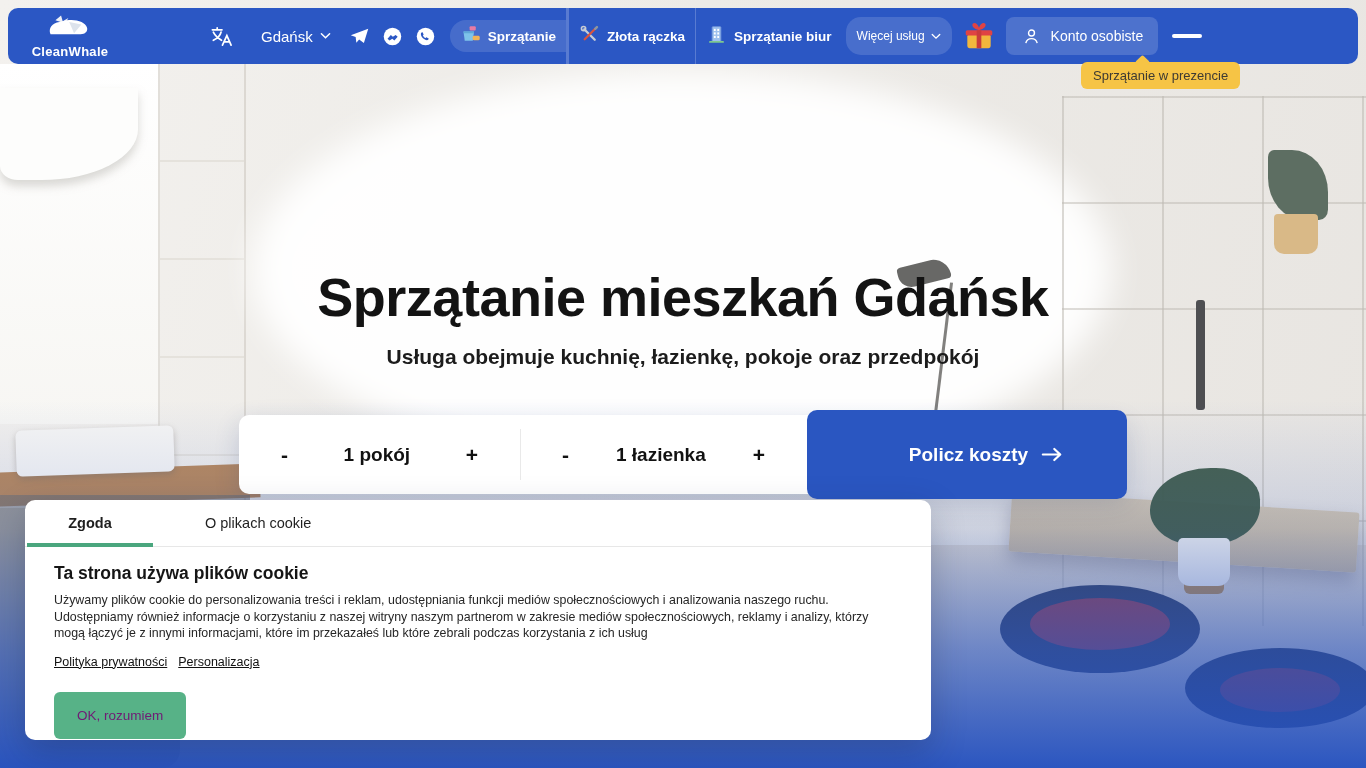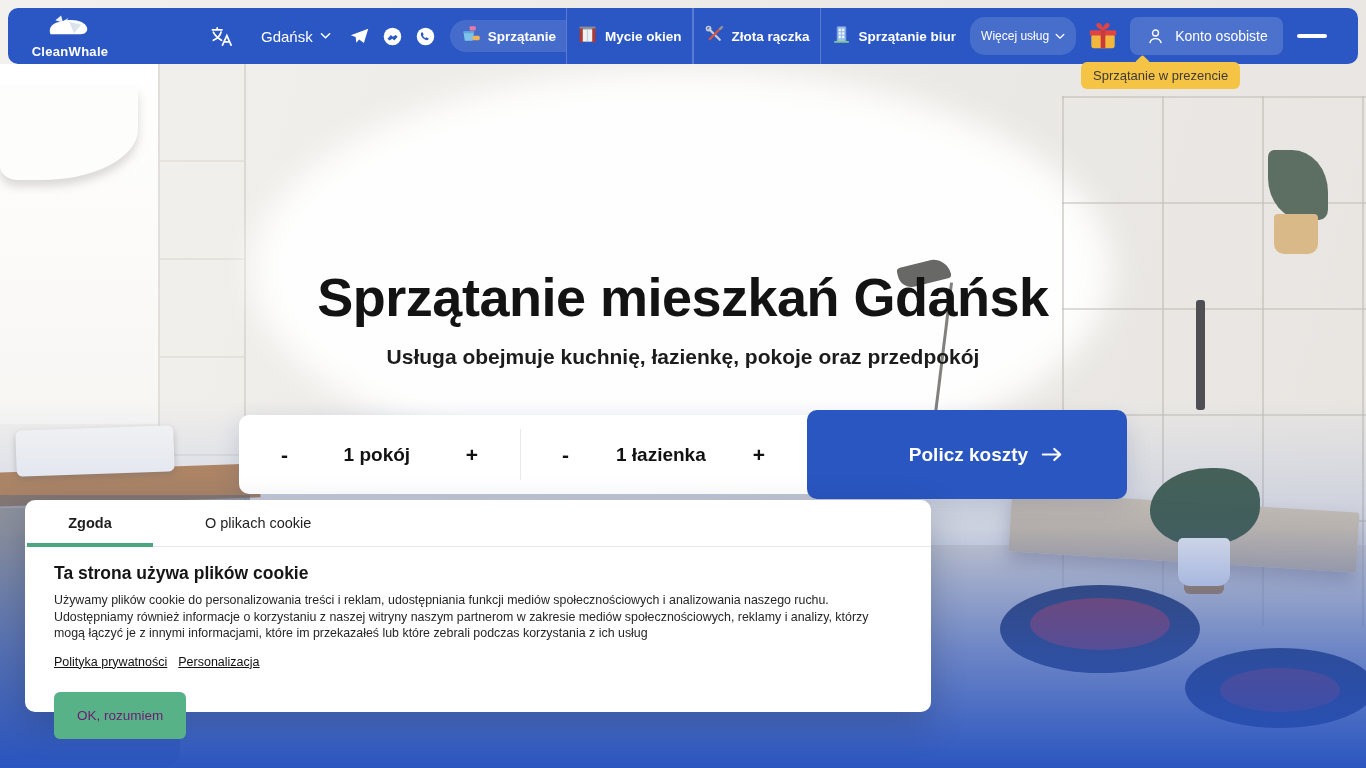--- a/index.html
+++ b/index.html
@@ -73,21 +73,21 @@
   .stepper { position:absolute; top:0; height:79px; display:flex; align-items:center; justify-content:space-between; padding:0 42px; }
   .stepper.rooms { left:0; width:281px; }
   .stepper.baths { left:281px; width:287px; }
   .calc-vdivider { position:absolute; left:281px; top:14px; width:1px; height:51px; background:#e9e9e9; }
   .step-btn { font-size:21px; font-weight:bold; color:#111; cursor:pointer; background:none; border:none; line-height:1; font-family:inherit; }
   .step-value { font-size:19px; font-weight:bold; color:#111; }
   .calc-submit { position:absolute; left:568px; top:-5px; width:320px; height:89px; background:#2a56c1; border:none; border-radius:10px;
       display:flex; align-items:center; justify-content:center; gap:13px; color:#fff; font-size:19px; font-weight:bold; cursor:pointer; font-family:inherit;padding-left:38px; }
 
   
-  .cookie { position:absolute; left:25px; top:500px; width:906px; height:212px; background:#fff; border-radius:10px; z-index:100;
+  .cookie { position:absolute; left:25px; top:500px; width:906px; height:240px; background:#fff; border-radius:10px; z-index:100;
       box-shadow:0 12px 34px rgba(20,30,60,.25); }
   .cookie-tabs { display:flex; align-items:stretch; height:47px; border-bottom:1px solid #e7e7e7; }
   .cookie-tab { display:flex; align-items:center; justify-content:center; font-size:14.5px; color:#1f1f1f; cursor:pointer; position:relative; }
   .cookie-tab.consent { width:130px; font-weight:bold; }
   .cookie-tab.about { margin-left:40px; padding:0 10px; }
   .cookie-tab.consent::after { content:""; position:absolute; left:2px; right:2px; bottom:-1px; height:4px; background:#4aa67e; }
   .cookie-body { padding:16px 30px 0 29px; }
   .cookie-heading { font-size:17.5px; font-weight:bold; color:#151515; margin-bottom:8px; }
   .cookie-text { font-size:12.4px; line-height:1.34; color:#262626; max-width:836px; }
   .cookie-links { display:flex; gap:11px; margin-top:13px; }
@@ -180,32 +180,20 @@
           <svg width="21" height="21" viewBox="0 0 24 24">
             <rect x="11" y="2.5" width="7" height="5" rx="1.2" fill="#e87ba4"></rect>
             <path d="M4 8.5h12L14.6 19H5.4z" fill="#7ec3ea"></path>
             <path d="M4 8.5h12l-.3 2.2H4.3z" fill="#5ea9d8"></path>
             <rect x="14.5" y="13.5" width="8" height="5.2" rx="1.6" fill="#f0b357"></rect>
           </svg>
         </span>
         <span>Sprzątanie</span>
       </div>
       <div class="tab-divider"></div>
-      <div class="tab">
-        <span>
-          <svg width="21" height="21" viewBox="0 0 24 24">
-            <rect x="3" y="3" width="18" height="3.2" fill="#8a8f96"></rect>
-            <rect x="5" y="6" width="14" height="14" fill="#eef2f5" stroke="#b9c1c8" stroke-width=".8"></rect>
-            <rect x="11.3" y="6" width="1.4" height="14" fill="#c5ccd3"></rect>
-            <rect x="3" y="5" width="3.6" height="16" fill="#b03a30"></rect>
-            <rect x="17.4" y="5" width="3.6" height="16" fill="#b03a30"></rect>
-          </svg>
-        </span>
-        <span>Mycie okien</span>
-      </div>
       <div class="tab-divider"></div>
       <div class="tab-divider"></div>
       <div class="tab">
         <span>
           <svg width="21" height="21" viewBox="0 0 24 24" fill="none">
             <path d="M6 6l12 12" stroke="#c7ccd4" stroke-width="2.6" stroke-linecap="round"></path>
             <circle cx="5.2" cy="5.2" r="2.4" stroke="#c7ccd4" stroke-width="1.8"></circle>
             <path d="M18.5 5.5L6.5 17.5" stroke="#d8543f" stroke-width="2.6" stroke-linecap="round"></path>
             <path d="M18.5 5.5l2-2" stroke="#8e959e" stroke-width="2.8" stroke-linecap="round"></path>
           </svg>

